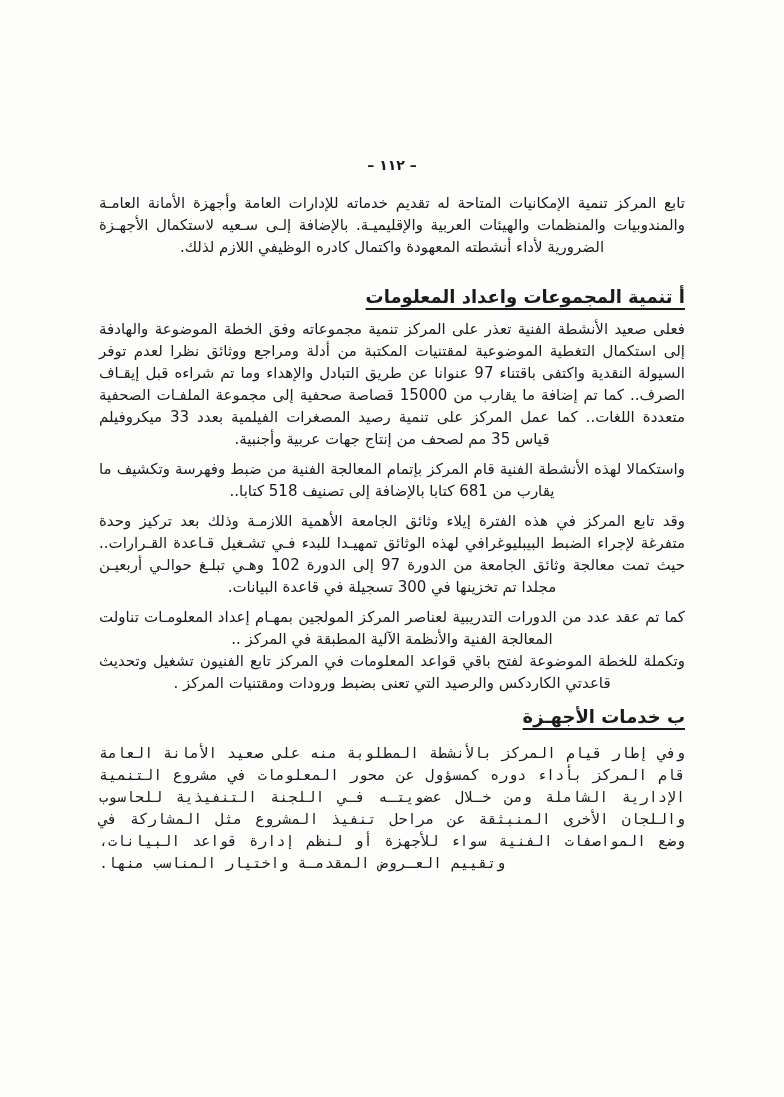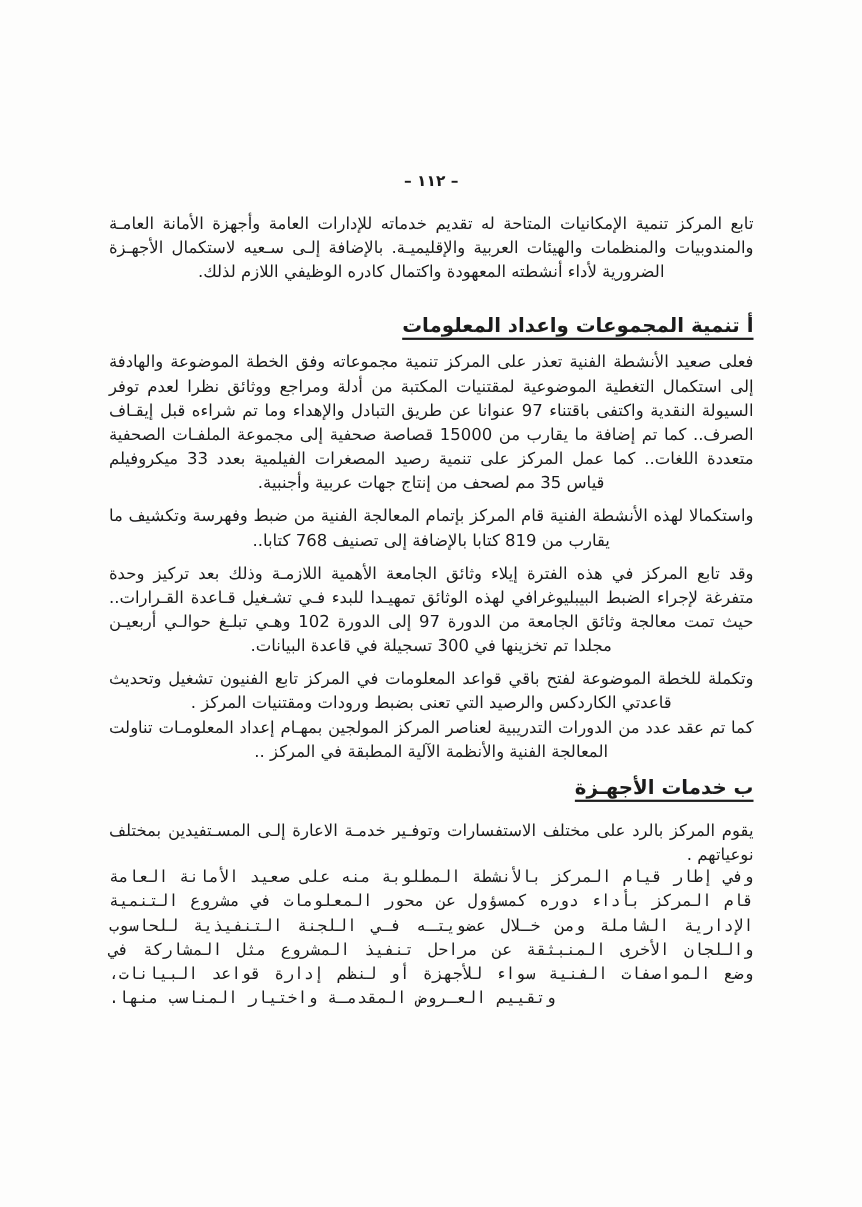--- a/index.html
+++ b/index.html
@@ -70,32 +70,31 @@
 
   <div class="content">
 
     <p class="para intro">تابع المركز تنمية الإمكانيات المتاحة له تقديم خدماته للإدارات العامة وأجهزة الأمانة العامـة والمندوبيات والمنظمات والهيئات العربية والإقليميـة. بالإضافة إلـى سـعيه لاستكمال الأجهـزة الضرورية لأداء أنشطته المعهودة واكتمال كادره الوظيفي اللازم لذلك.</p>
 
     <div>
       <h2 class="section-heading">أ تنمية المجموعات واعداد المعلومات</h2>
 
       <p class="para">فعلى صعيد الأنشطة الفنية تعذر على المركز تنمية مجموعاته وفق الخطة الموضوعة والهادفة إلى استكمال التغطية الموضوعية لمقتنيات المكتبة من أدلة ومراجع ووثائق نظرا لعدم توفر السيولة النقدية واكتفى باقتناء 97 عنوانا عن طريق التبادل والإهداء وما تم شراءه قبل إيقـاف الصرف.. كما تم إضافة ما يقارب من 15000 قصاصة صحفية إلى مجموعة الملفـات الصحفية متعددة اللغات.. كما عمل المركز على تنمية رصيد المصغرات الفيلمية بعدد 33 ميكروفيلم قياس 35 مم لصحف من إنتاج جهات عربية وأجنبية.</p>
 
-      <p class="para">واستكمالا لهذه الأنشطة الفنية قام المركز بإتمام المعالجة الفنية من ضبط وفهرسة وتكشيف ما يقارب من 819 كتابا بالإضافة إلى تصنيف 768 كتابا..</p>
+      <p class="para">واستكمالا لهذه الأنشطة الفنية قام المركز بإتمام المعالجة الفنية من ضبط وفهرسة وتكشيف ما يقارب من 681 كتابا بالإضافة إلى تصنيف 518 كتابا..</p>
 
       <p class="para">وقد تابع المركز في هذه الفترة إيلاء وثائق الجامعة الأهمية اللازمـة وذلك بعد تركيز وحدة متفرغة لإجراء الضبط البيبليوغرافي لهذه الوثائق تمهيـدا للبدء فـي تشـغيل قـاعدة القـرارات.. حيث تمت معالجة وثائق الجامعة من الدورة 97 إلى الدورة 102 وهـي تبلـغ حوالـي أربعيـن مجلدا تم تخزينها في 300 تسجيلة في قاعدة البيانات.</p>
 
+      <p class="para tight">كما تم عقد عدد من الدورات التدريبية لعناصر المركز المولجين بمهـام إعداد المعلومـات تناولت المعالجة الفنية والأنظمة الآلية المطبقة في المركز ..</p>
+
       <p class="para tight">وتكملة للخطة الموضوعة لفتح باقي قواعد المعلومات في المركز تابع الفنيون تشغيل وتحديث قاعدتي الكاردكس والرصيد التي تعنى بضبط ورودات ومقتنيات المركز .</p>
-
-      <p class="para tight">كما تم عقد عدد من الدورات التدريبية لعناصر المركز المولجين بمهـام إعداد المعلومـات تناولت المعالجة الفنية والأنظمة الآلية المطبقة في المركز ..</p>
     </div>
 
     <div>
       <h2 class="section-heading second">ب خدمات الأجهـزة</h2>
 
-      <p class="para last-right tight">يقوم المركز بالرد على مختلف الاستفسارات وتوفـير خدمـة الاعارة إلـى المسـتفيدين بمختلف نوعياتهم .</p>
 
 
       <p class="para last-left tight">وفي إطار قيام المركز بالأنشطة المطلوبة منه على صعيد الأمانة العامة قام المركز بأداء دوره كمسؤول عن محور المعلومات في مشروع التنمية الإدارية الشاملة ومن خـلال عضويتـه فـي اللجنة التنفيذية للحاسوب واللجان الأخرى المنبثقة عن مراحل تنفيذ المشروع مثل المشاركة في وضع المواصفات الفنية سواء للأجهزة أو لنظم إدارة قواعد البيانات، وتقييم العـروض المقدمـة واختيار المناسب منها.</p>
     </div>
 
   </div>
 </div>
 
 </body></html>

